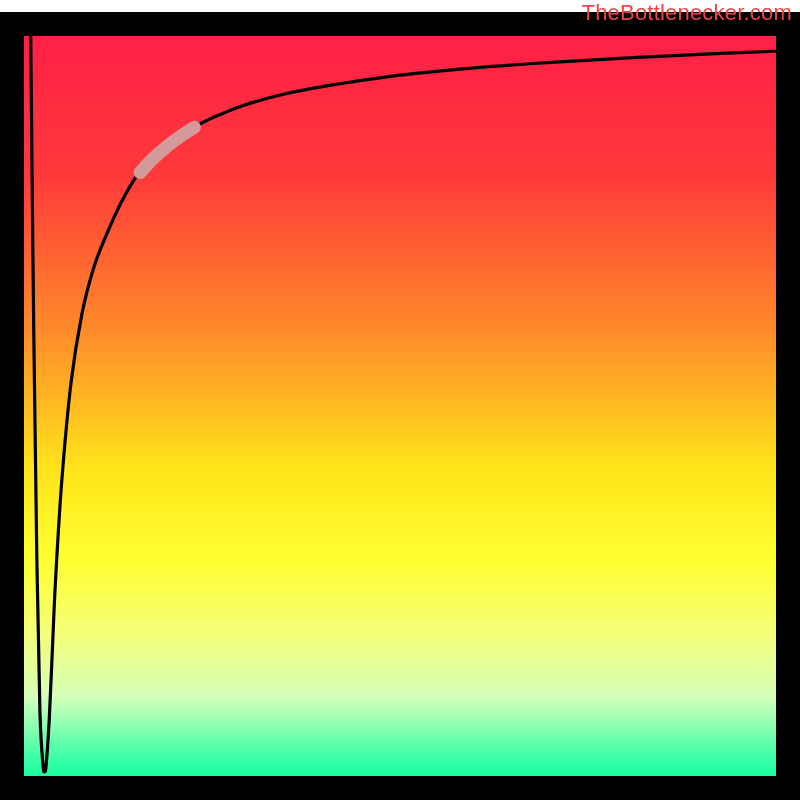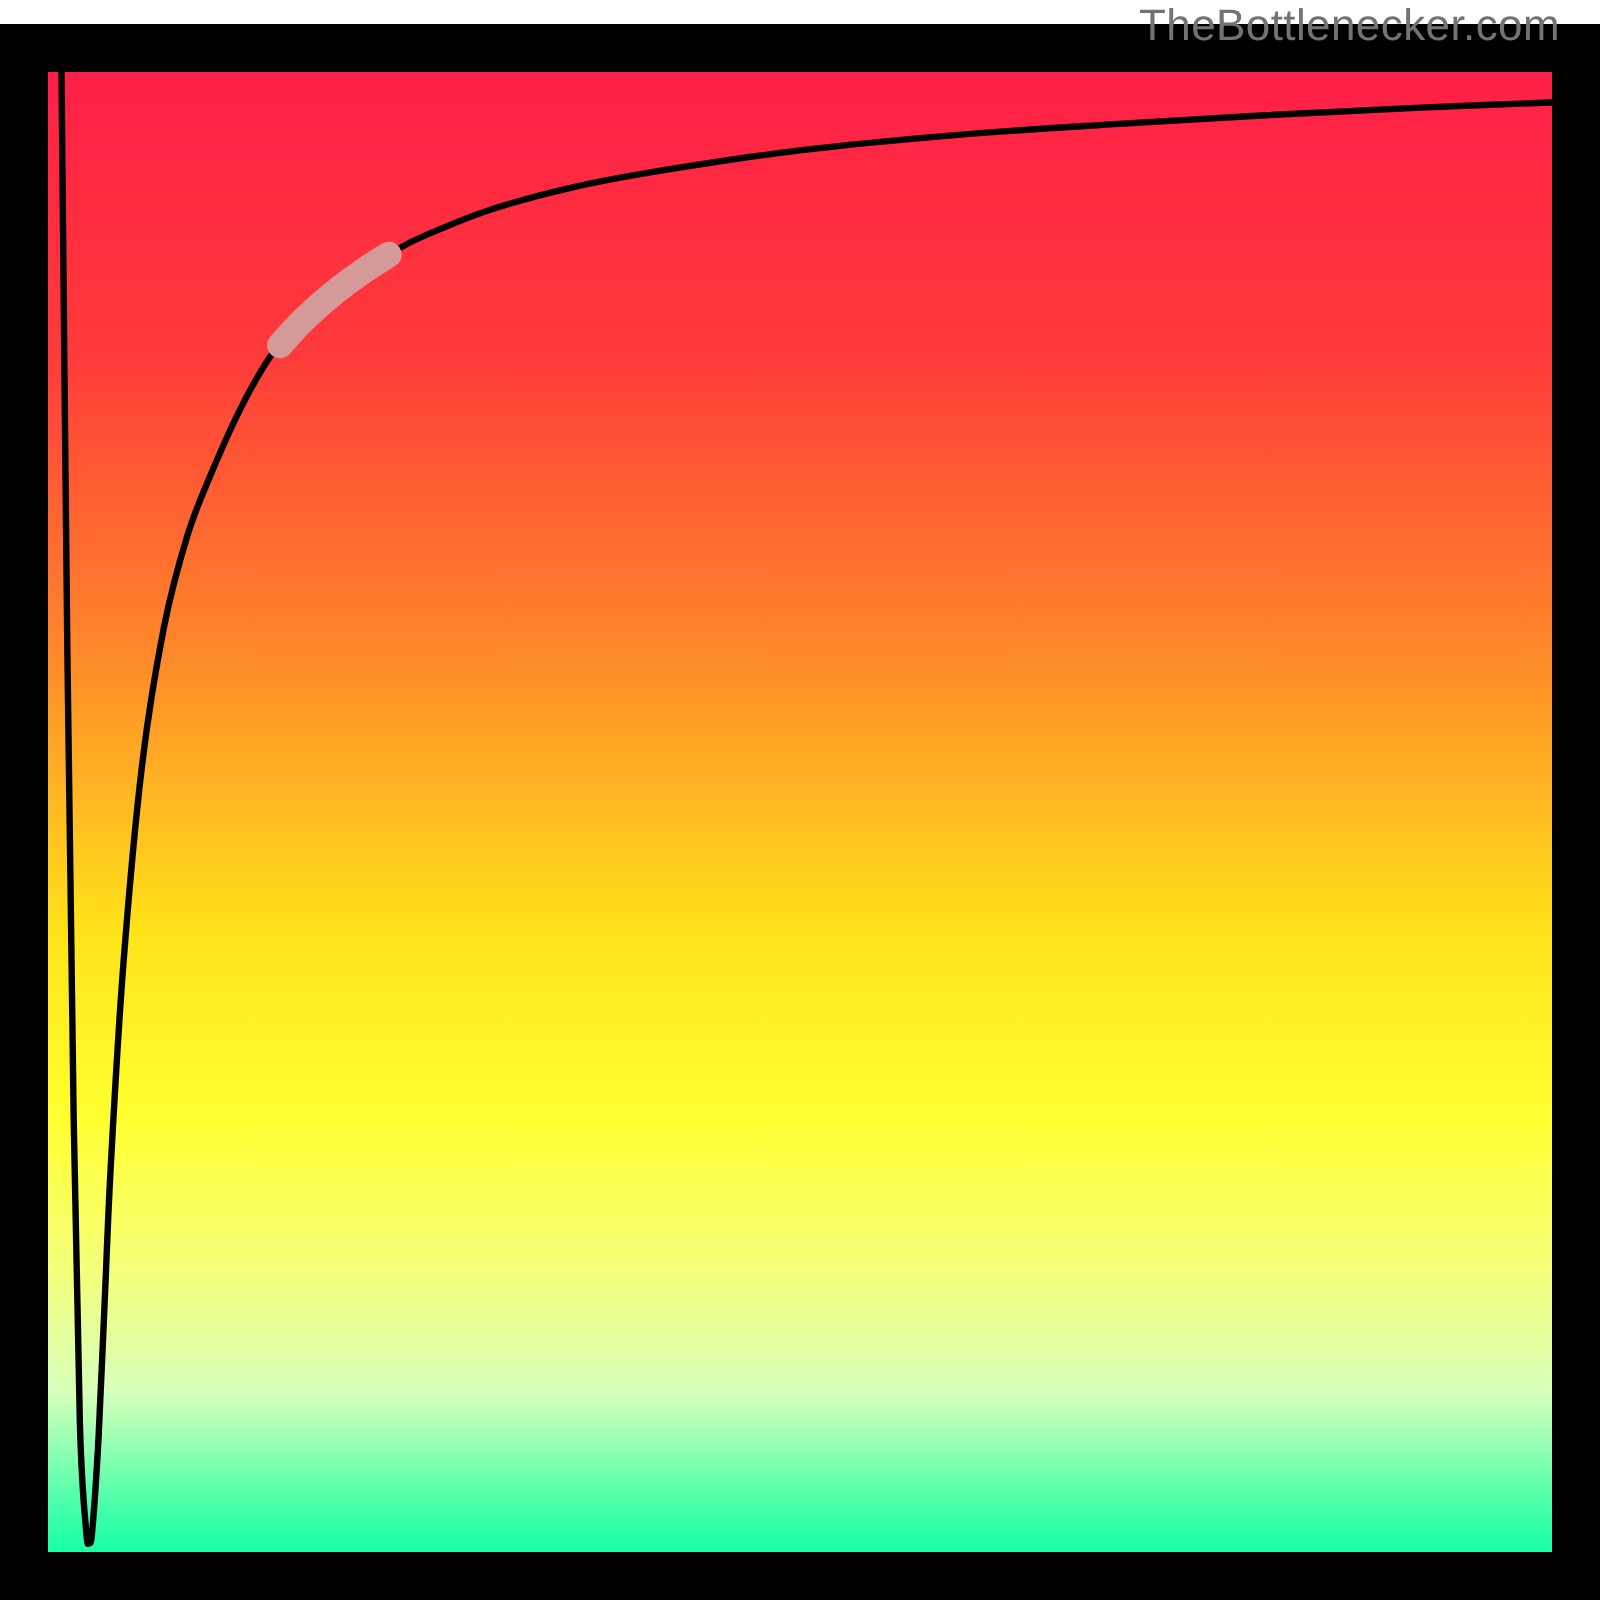--- a/index.html
+++ b/index.html
@@ -15,23 +15,23 @@
     width: 800px;
     height: 800px;
     position: relative;
   }
   svg {
     display: block;
   }
   .attribution {
     position: absolute;
     top: 0;
-    right: 20px;
+    right: 8px;
     font-size: 22px;
-    color: #737373;
+    color: #ef4444;
     font-weight: 500;
     letter-spacing: 0.2px;
     user-select: none;
   }
 </style>
 </head>
 <body>
 
 <div class="canvas">
   <div class="attribution">TheBottlenecker.com</div>

